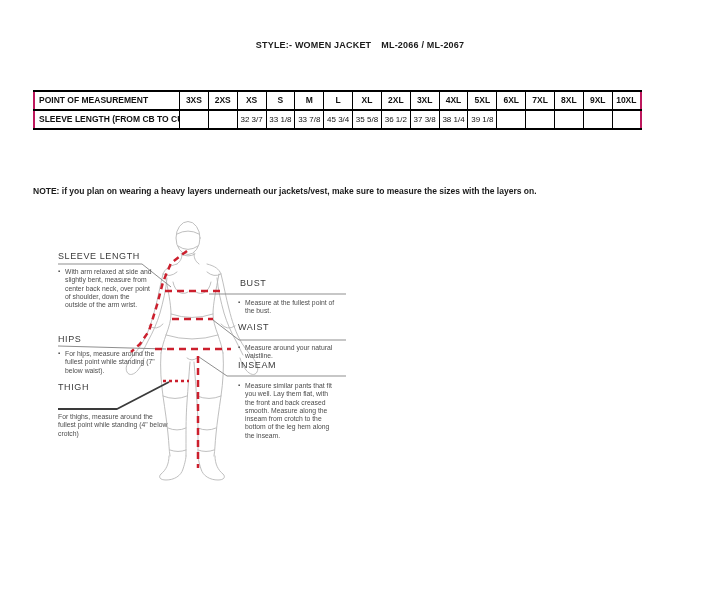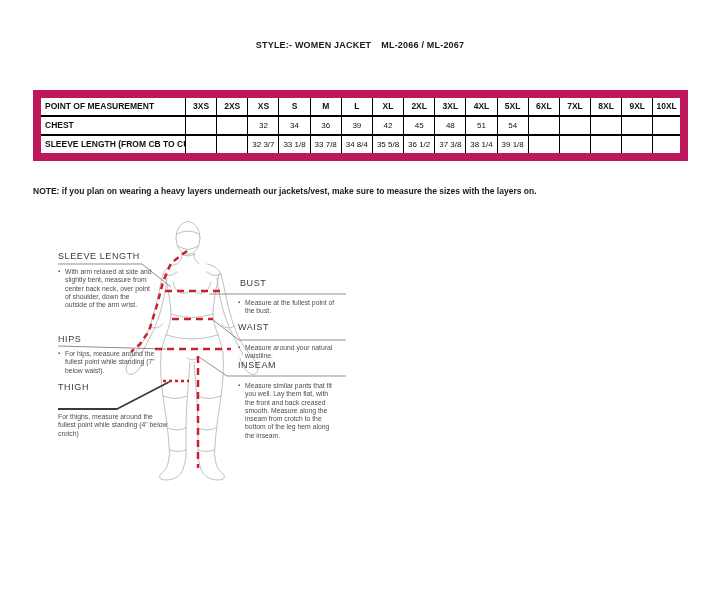--- a/index.html
+++ b/index.html
@@ -8,23 +8,23 @@
     font-family:"Liberation Sans",sans-serif;color:#111;
   }
   
   .title{
     position:absolute;top:40px;left:0;right:0;
     display:flex;justify-content:center;gap:10px;
     font-size:9px;font-weight:bold;color:#1a1a1a;letter-spacing:.2px;
   }
   
   .size-table{
-    position:absolute;left:33px;top:90px;width:655px;
+    position:absolute;left:33px;top:90px;width:609px;
     border-collapse:collapse;table-layout:fixed;
-    border:8px solid #be185d;
+    border:2px solid #be185d;
   }
   .size-table th,.size-table td{
     border:1px solid #000;border-top:2px solid #000;border-bottom:2px solid #000;
     height:17px;padding:0 2px;font-size:8px;line-height:1;
     text-align:center;vertical-align:middle;white-space:nowrap;overflow:hidden;
   }
   .size-table th{font-weight:bold;font-size:8.5px;}
   .size-table .pom{width:138px;text-align:left;padding-left:4px;}
   
   .note{
@@ -72,46 +72,27 @@
           <th>5XL</th>
           <th>6XL</th>
           <th>7XL</th>
           <th>8XL</th>
           <th>9XL</th>
           <th>10XL</th>
         </tr>
       </thead>
     <tbody>
         <tr>
-          <th class="pom">CHEST</th>
-          <td></td>
-          <td></td>
-          <td>32</td>
-          <td>34</td>
-          <td>36</td>
-          <td>39</td>
-          <td>42</td>
-          <td>45</td>
-          <td>48</td>
-          <td>51</td>
-          <td>54</td>
-          <td></td>
-          <td></td>
-          <td></td>
-          <td></td>
-          <td></td>
-        </tr>
-        <tr>
           <th class="pom">SLEEVE LENGTH (FROM CB TO CUFF)</th>
           <td></td>
           <td></td>
           <td>32 3/7</td>
           <td>33 1/8</td>
           <td>33 7/8</td>
-          <td>34 8/4</td>
+          <td>45 3/4</td>
           <td>35 5/8</td>
           <td>36 1/2</td>
           <td>37 3/8</td>
           <td>38 1/4</td>
           <td>39 1/8</td>
           <td></td>
           <td></td>
           <td></td>
           <td></td>
           <td></td>

